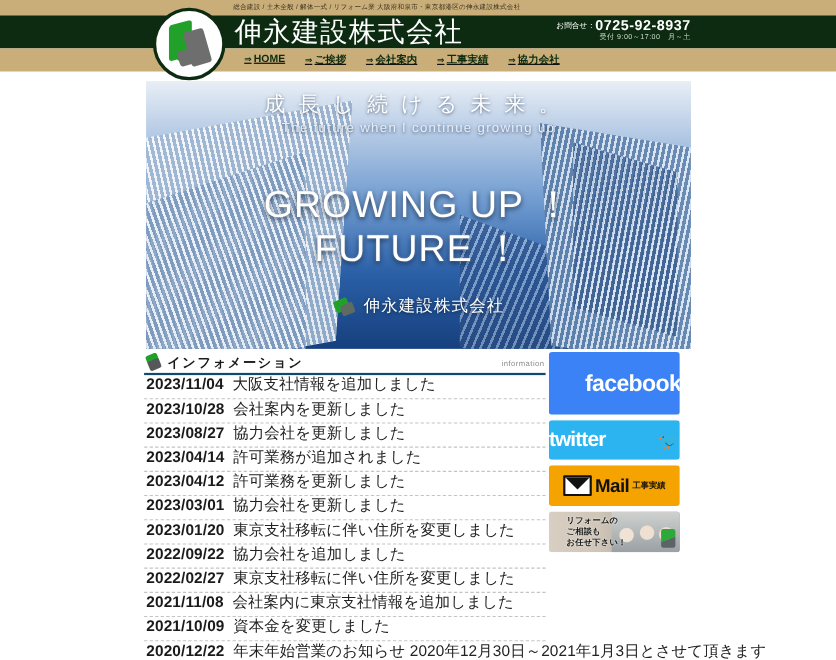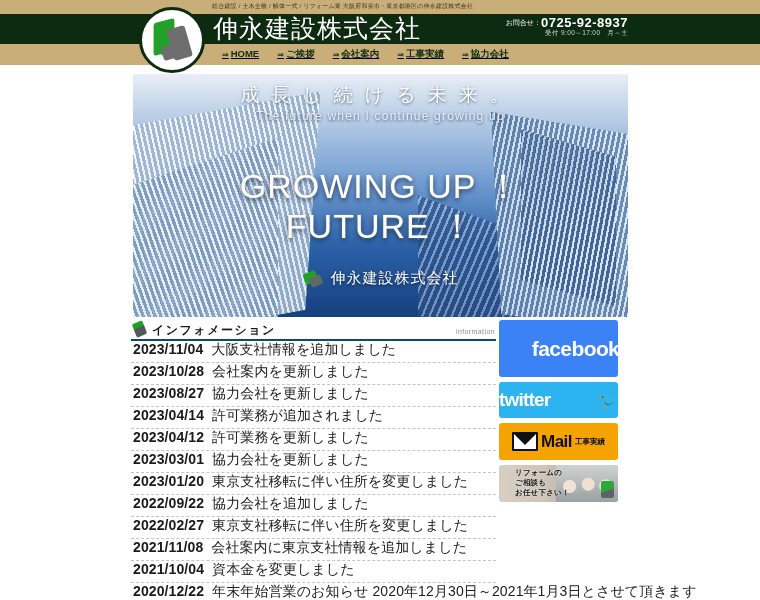--- a/index.html
+++ b/index.html
@@ -505,21 +505,21 @@
       </li>
       <li class="news-item">
         <span class="news-date">2022/02/27</span>
         <span class="news-text">東京支社移転に伴い住所を変更しました</span>
       </li>
       <li class="news-item">
         <span class="news-date">2021/11/08</span>
         <span class="news-text">会社案内に東京支社情報を追加しました</span>
       </li>
       <li class="news-item">
-        <span class="news-date">2021/10/04</span>
+        <span class="news-date">2021/10/09</span>
         <span class="news-text">資本金を変更しました</span>
       </li>
       <li class="news-item">
         <span class="news-date">2020/12/22</span>
         <span class="news-text">年末年始営業のお知らせ 2020年12月30日～2021年1月3日とさせて頂きます</span>
       </li>
 
     </ul>
   </div>
 

